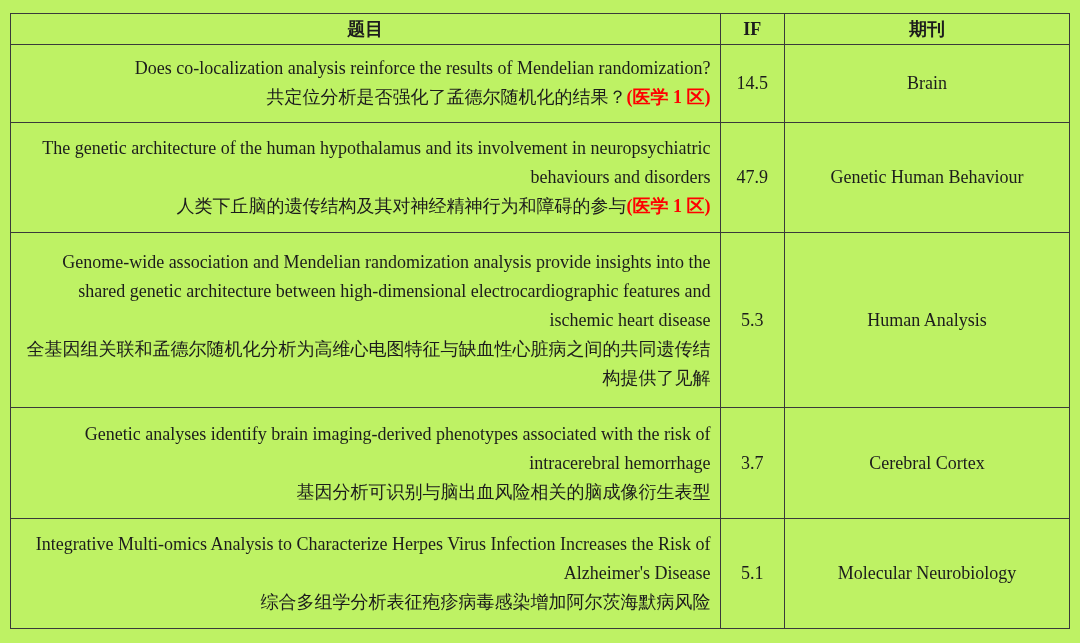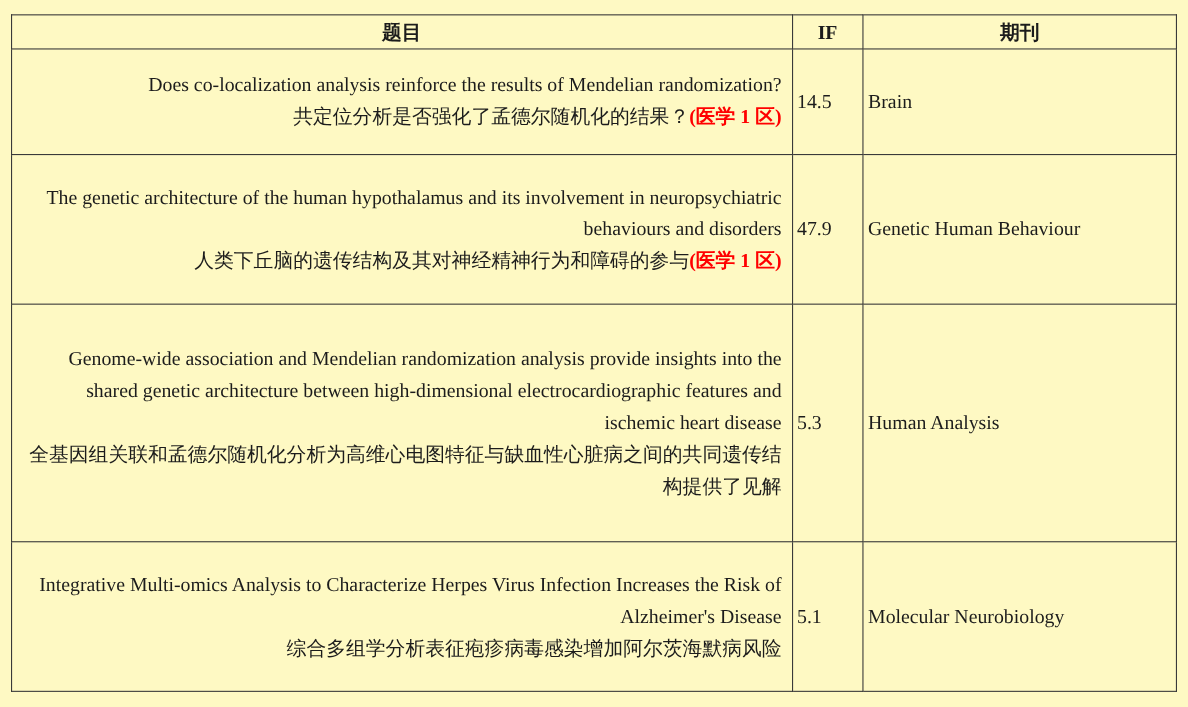--- a/index.html
+++ b/index.html
@@ -8,21 +8,21 @@
     background: #ffffff;
     width: 1080px;
     height: 643px;
     overflow: hidden;
   }
   .page {
     box-sizing: border-box;
     width: 1080px;
     height: 643px;
     padding: 13px 10px 14px 10px;
-    background: #fef9c3;
+    background: #bef264;
   }
   table.papers {
     border-collapse: collapse;
     width: 100%;
     height: 100%;
     table-layout: fixed;
     font-family: "Liberation Serif", "DejaVu Serif", serif;
     font-size: 18px;
     color: #1c1c1c;
   }
@@ -40,20 +40,21 @@
   }
   .title-cell {
     text-align: right;
     vertical-align: middle;
     padding: 5px 9px;
   }
   .title-line {
     line-height: 29px;
   }
   .if-cell, .journal-cell {
+    text-align: center;
     vertical-align: middle;
     line-height: 29px;
     padding: 3px 4px;
   }
   .red {
     color: var(--highlight, #ff0000);
     font-weight: bold;
   }
 </style>
 </head>
@@ -93,20 +94,28 @@
         <tr>
           <td class="title-cell">
             <div class="title-line"><span class="">Genome-wide association and Mendelian randomization analysis provide insights into the shared genetic architecture between high-dimensional electrocardiographic features and ischemic heart disease</span></div>
             <div class="title-line"><span class="">全基因组关联和孟德尔随机化分析为高维心电图特征与缺血性心脏病之间的共同遗传结构提供了见解</span></div>
           </td>
           <td class="if-cell">5.3</td>
           <td class="journal-cell">Human Analysis</td>
         </tr>
         <tr>
           <td class="title-cell">
+            <div class="title-line"><span class="">Genetic analyses identify brain imaging-derived phenotypes associated with the risk of intracerebral hemorrhage</span></div>
+            <div class="title-line"><span class="">基因分析可识别与脑出血风险相关的脑成像衍生表型</span></div>
+          </td>
+          <td class="if-cell">3.7</td>
+          <td class="journal-cell">Cerebral Cortex</td>
+        </tr>
+        <tr>
+          <td class="title-cell">
             <div class="title-line"><span class="">Integrative Multi-omics Analysis to Characterize Herpes Virus Infection Increases the Risk of Alzheimer's Disease</span></div>
             <div class="title-line"><span class="">综合多组学分析表征疱疹病毒感染增加阿尔茨海默病风险</span></div>
           </td>
           <td class="if-cell">5.1</td>
           <td class="journal-cell">Molecular Neurobiology</td>
         </tr>
       </tbody>
   </table>
 </div>
 

